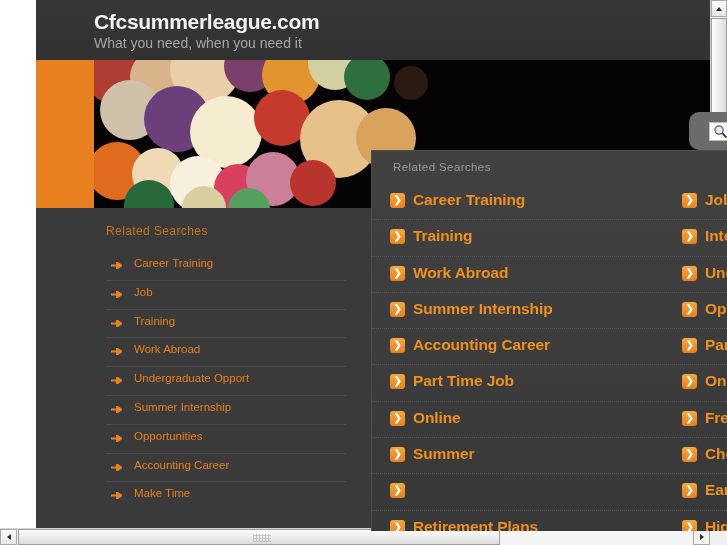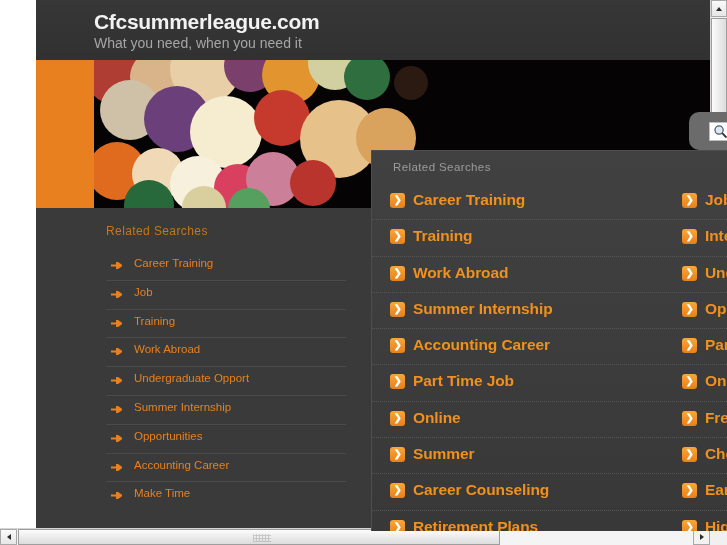--- a/index.html
+++ b/index.html
@@ -508,21 +508,21 @@
         <span class="acell col-left">
           <span class="achev"></span><span class="alabel">Summer</span>
         </span>
         <span class="acell col-right">
           <span class="achev"></span><span class="alabel">Checki</span>
         </span>
       </div>
 
       <div class="arow">
         <span class="acell col-left">
-          <span class="achev"></span><span class="alabel">Career Counseling</span>
+          <span class="achev"></span>
         </span>
         <span class="acell col-right">
           <span class="achev"></span><span class="alabel">Early C</span>
         </span>
       </div>
 
       <div class="arow">
         <span class="acell col-left">
           <span class="achev"></span><span class="alabel">Retirement Plans</span>
         </span>

